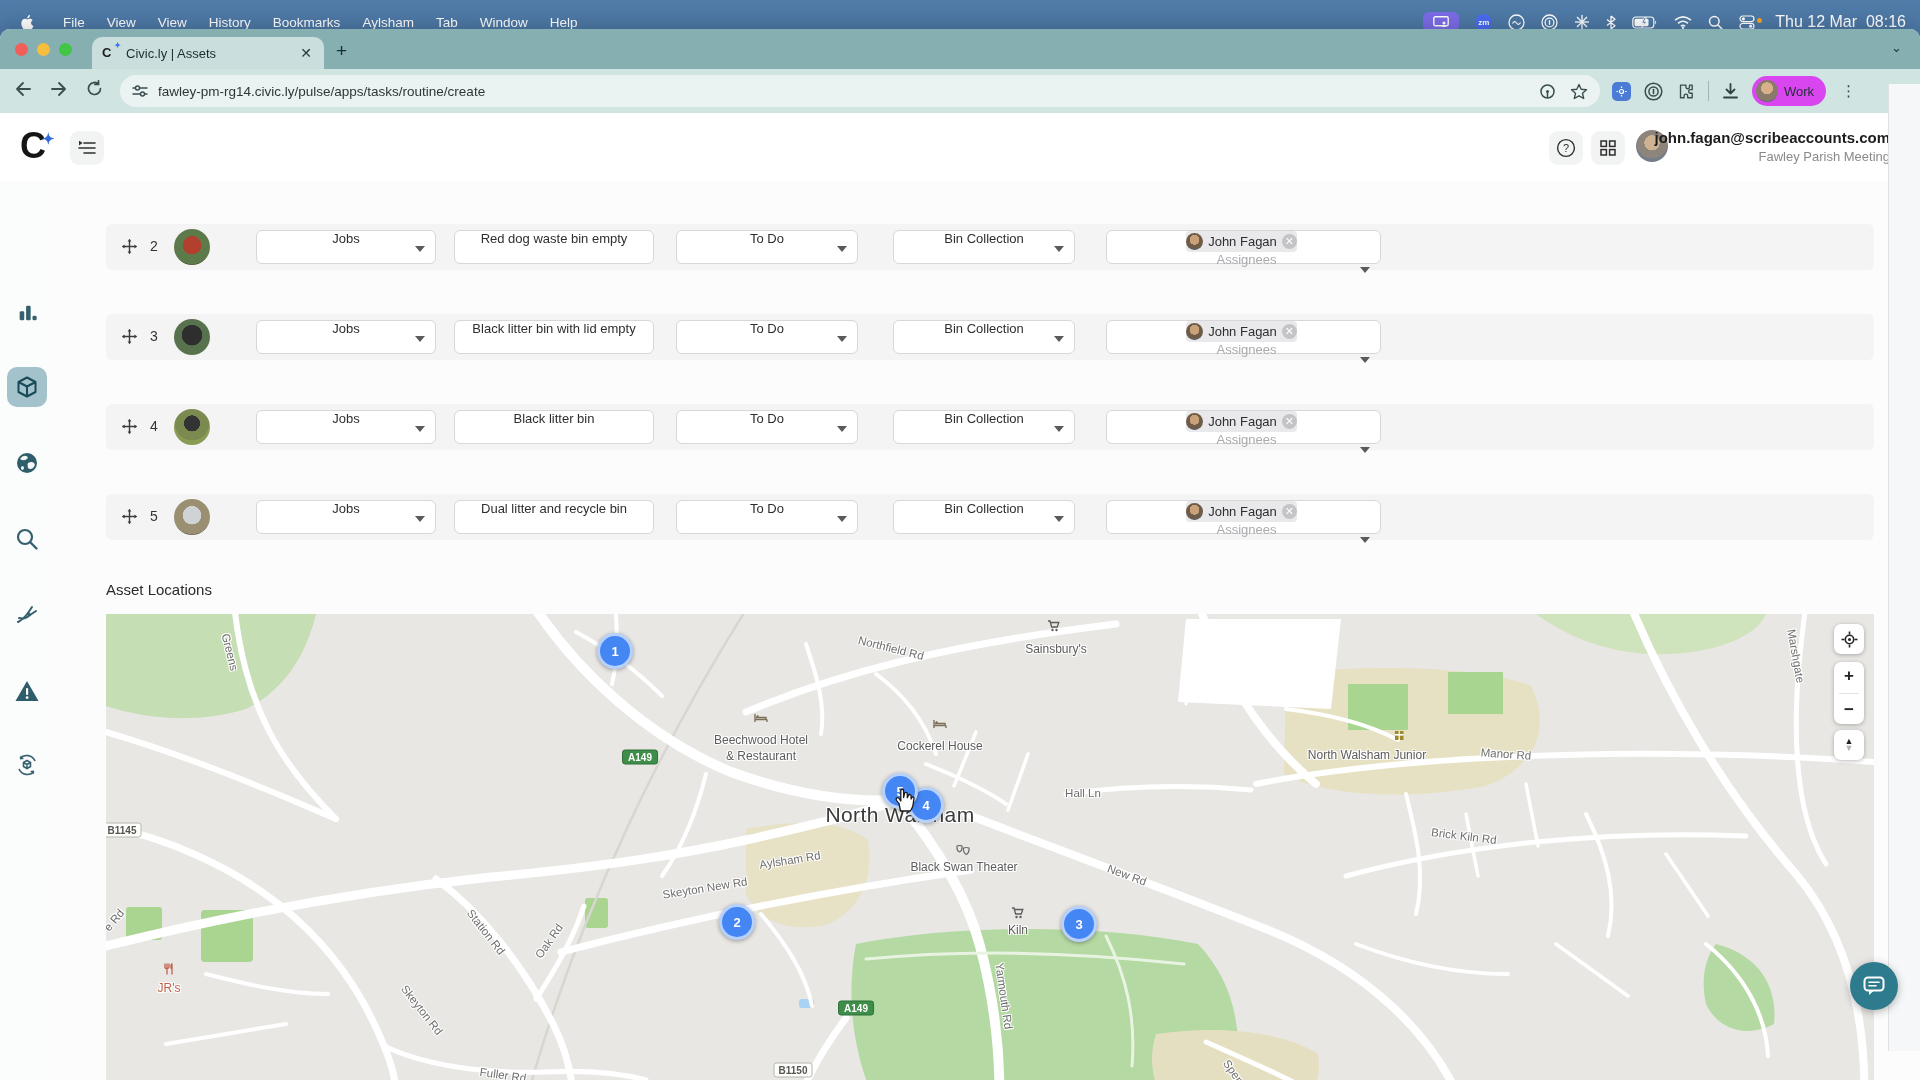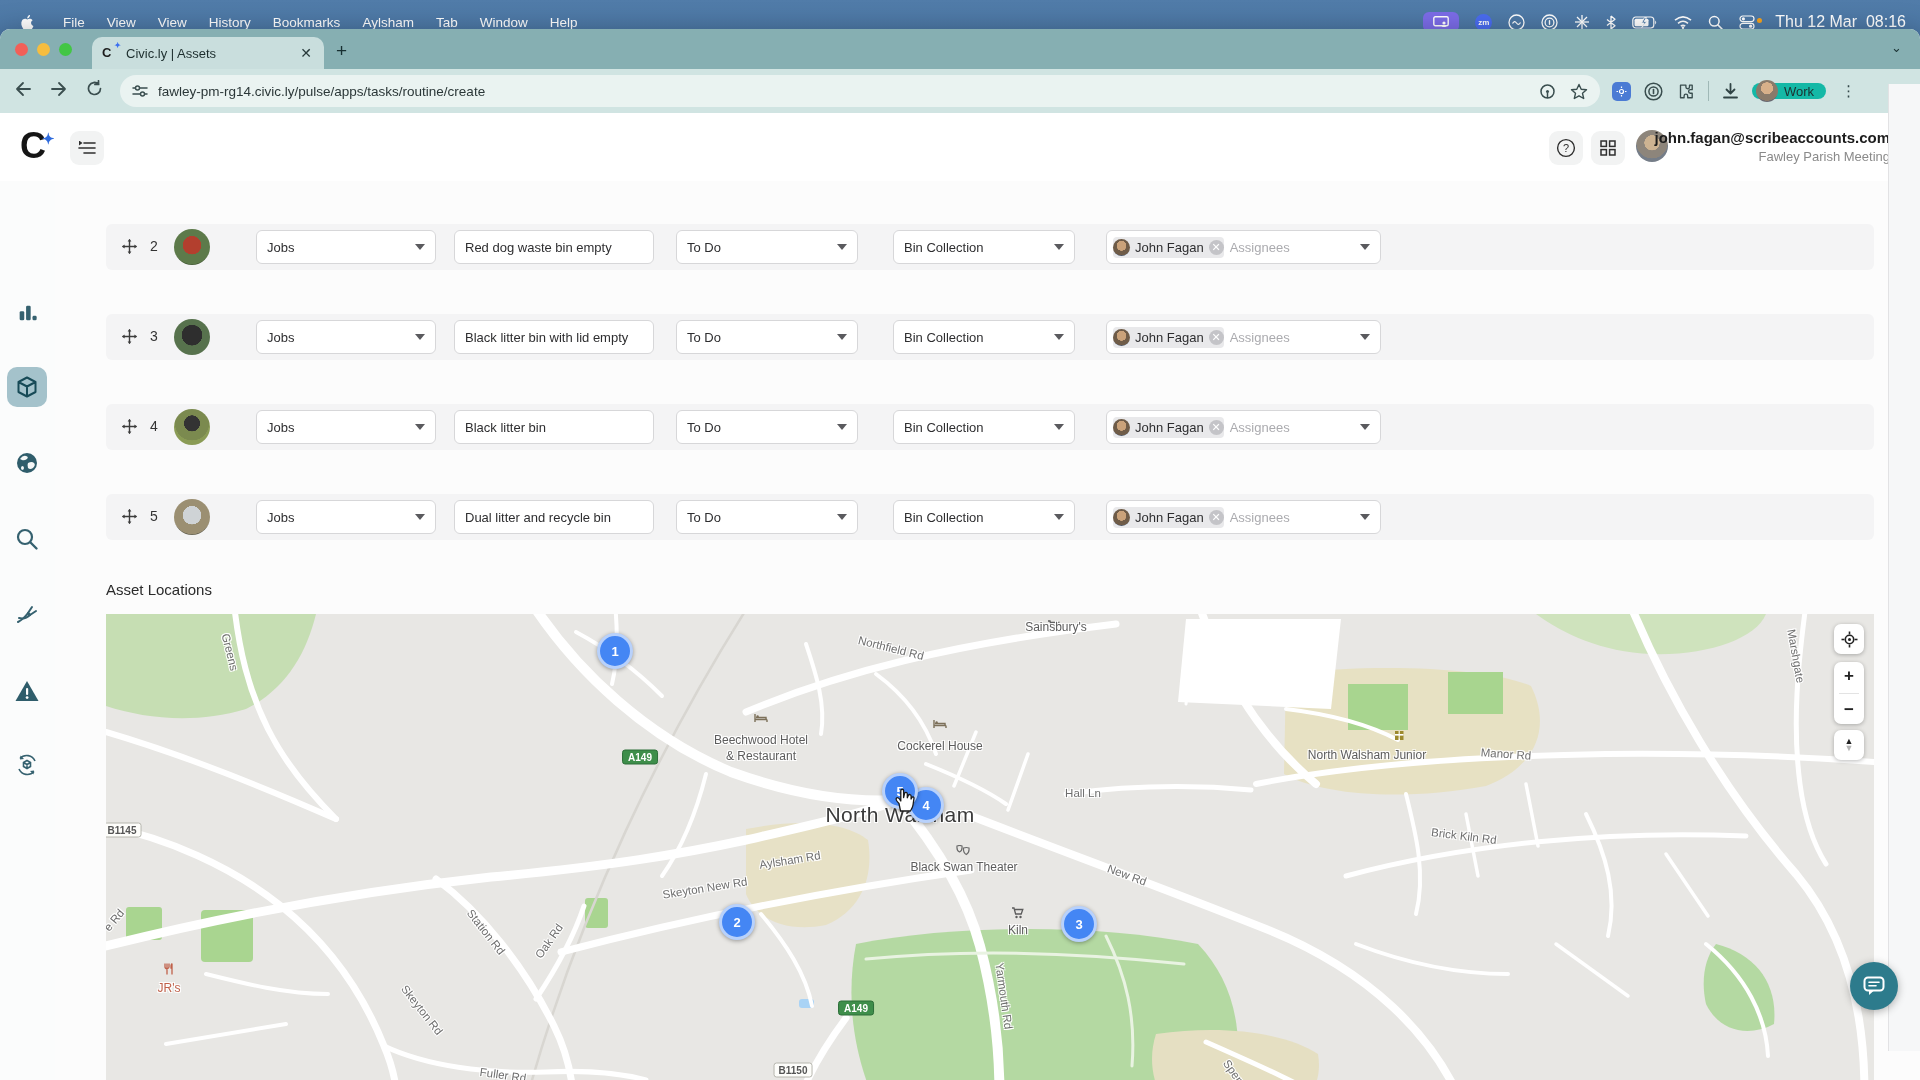--- a/index.html
+++ b/index.html
@@ -34,21 +34,21 @@
   .tabsearch{position:absolute;right:18px;top:11px;font-size:13px;color:#1c3234;}
   .toolbar{position:absolute;left:0;top:40px;width:100%;height:44px;background:#d0e4e2;display:flex;align-items:center;}
   .nav-ic{font-size:17px;color:#3f5354;margin:0 9px;}
   .nav-ic.first{margin-left:14px;}
   .urlpill{height:32px;flex:0 0 1480px;margin-left:8px;background:#eaf3f1;border-radius:16px;display:flex;align-items:center;padding:0 12px;box-sizing:border-box;}
   .urlpill .url{font-size:13.5px;color:#2b3738;margin-left:10px;flex:1;}
   .pill-right{display:flex;align-items:center;gap:14px;}
   .ext-blue{width:19px;height:19px;border-radius:5px;background:#4b7bd4;display:flex;align-items:center;justify-content:center;color:#fff;font-size:11px;}
   .tb-right{display:flex;align-items:center;gap:13px;margin-left:12px;}
   .tb-div{width:1px;height:20px;background:#9fb8b6;}
-  .profile-chip{height:16px;background:#14b8a6;border-radius:15px;display:flex;align-items:center;padding:0 12px 0 4px;gap:6px;}
+  .profile-chip{height:30px;background:#d946ef;border-radius:15px;display:flex;align-items:center;padding:0 12px 0 4px;gap:6px;}
   .profile-chip .pav{width:22px;height:22px;border-radius:50%;background:radial-gradient(circle at 50% 38%,#d8b08a 0 34%,#8a7a6a 35% 70%,#6a6a72 71%);}
   .profile-chip .plabel{font-size:13px;color:#1d2f30;}
   .kebab{font-size:15px;color:#34484a;letter-spacing:0;margin:0 10px 0 2px;}
   
   .app{position:absolute;left:0;top:84px;width:1920px;height:967px;background:#fcfcfc;}
   .appheader{position:absolute;left:0;top:0;width:100%;height:68px;background:#fff;}
   .logo{position:absolute;left:20px;top:12px;font-size:36px;font-weight:800;color:#151515;}
   .logo i{font-style:normal;font-size:15px;color:#2f6bdd;position:relative;top:-14px;left:-4px;}
   .hbtn{position:absolute;width:34px;height:34px;border-radius:9px;background:#f2f3f3;display:flex;align-items:center;justify-content:center;color:#2f2f2f;}
   .toggle{left:70px;top:18px;}
@@ -64,21 +64,21 @@
   .sb.active{background:#a4c2cb;}
   
   .row{position:absolute;left:106px;width:1768px;height:46px;background:#f4f4f5;border-radius:6px;}
   .handle{position:absolute;left:16px;top:15px;}
   .rownum{position:absolute;left:44px;top:14px;font-size:14px;color:#333;}
   .thumb{position:absolute;left:68px;top:5px;width:36px;height:36px;border-radius:50%;}
   .t2{background:radial-gradient(circle at 50% 45%,#b33f2e 0 34%,#5d7a4a 35% 70%,#49603a 71%);}
   .t3{background:radial-gradient(circle at 50% 45%,#2e2e2e 0 38%,#57724d 39%);}
   .t4{background:radial-gradient(circle at 50% 40%,#333 0 28%,#7b8a4f 29% 60%,#8a9b55 61%);}
   .t5{background:radial-gradient(circle at 50% 45%,#cfd3d6 0 34%,#9b8f72 35% 70%,#6e6a58 71%);}
-  .ctl{position:absolute;top:6px;height:34px;background:#fff;border:1px solid #d7d7d9;border-radius:6px;box-sizing:border-box;display:flex;align-items:center;padding:0 10px;font-size:13px;color:#2e2e30;}
+  .ctl{position:absolute;top:6px;height:34px;background:#fff;border:1px solid #d7d7d9;border-radius:6px;box-sizing:border-box;display:flex;align-items:center;padding:0 10px;font-size:13px;color:#2e2e30;flex-direction:column;}
   .caret{margin-left:auto;width:0;height:0;border-left:5px solid transparent;border-right:5px solid transparent;border-top:6px solid #5a5a5e;}
   .chip{display:flex;align-items:center;background:#e9e9eb;border-radius:4px;padding:2px 0;gap:5px;margin-left:-4px;}
   .chipav{width:17px;height:17px;border-radius:50%;background:radial-gradient(circle at 50% 40%,#caa27a 0 36%,#6f5c48 37% 70%,#4c5563 71%);}
   .chipx{width:15px;height:15px;border-radius:50%;background:#c4c4c8;color:#fff;font-size:11px;display:flex;align-items:center;justify-content:center;}
   .assign .ph{color:#ababaf;margin-left:6px;}
   .sect-title{position:absolute;left:106px;top:552px;font-size:15px;color:#2b2b2b;}
   
   .map{position:absolute;left:106px;top:585px;width:1768px;height:495px;background:#e8e7e4;overflow:hidden;}
   .roads{position:absolute;left:0;top:0;}
   .mlabel{position:absolute;transform:translate(-50%,-50%);font-size:11.5px;color:#6e6e6e;white-space:nowrap;text-shadow:-1px -1px 0 #fff,1px -1px 0 #fff,-1px 1px 0 #fff,1px 1px 0 #fff,0 0 2px #fff;}
@@ -635,21 +635,21 @@
             </svg></span>
         <span class="micon" style="left:63px;top:356px"><svg width="10" height="12" viewBox="0 0 10 12">
               <g stroke="#c0614a" stroke-width="1.3" fill="none">
                 <path d="M3 0.5 V11.5 M1 0.5 V4 Q1 5.5 3 5.5 Q5 5.5 5 4 V0.5"></path>
                 <path d="M8 0.5 V11.5 M8 0.5 Q6.5 2 7 5 H8"></path>
               </g>
             </svg></span>
 
         <span class="mlabel" style="left:124px;top:38px;transform:translate(-50%,-50%) rotate(76deg)">Greens</span>
         <span class="mlabel" style="left:785px;top:34px;transform:translate(-50%,-50%) rotate(14deg)">Northfield Rd</span>
-        <span class="mlabel poi" style="left:950px;top:13px">Sainsbury's</span>
+        <span class="mlabel poi" style="left:950px;top:35px">Sainsbury's</span>
         <span class="mlabel poi" style="left:655px;top:126px">Beechwood Hotel</span>
         <span class="mlabel poi" style="left:655px;top:142px">&amp; Restaurant</span>
         <span class="mlabel poi" style="left:834px;top:132px">Cockerel House</span>
         <span class="mlabel poi" style="left:1261px;top:141px">North Walsham Junior</span>
         <span class="mlabel" style="left:1400px;top:140px;transform:translate(-50%,-50%) rotate(4deg)">Manor Rd</span>
         <span class="mlabel" style="left:977px;top:179px">Hall Ln</span>
         <span class="mlabel town" style="left:794px;top:201px">North Walsham</span>
         <span class="mlabel" style="left:1358px;top:222px;transform:translate(-50%,-50%) rotate(7deg)">Brick Kiln Rd</span>
         <span class="mlabel" style="left:1690px;top:42px;transform:translate(-50%,-50%) rotate(80deg)">Marshgate</span>
         <span class="mlabel" style="left:684px;top:246px;transform:translate(-50%,-50%) rotate(-9deg)">Aylsham Rd</span>

